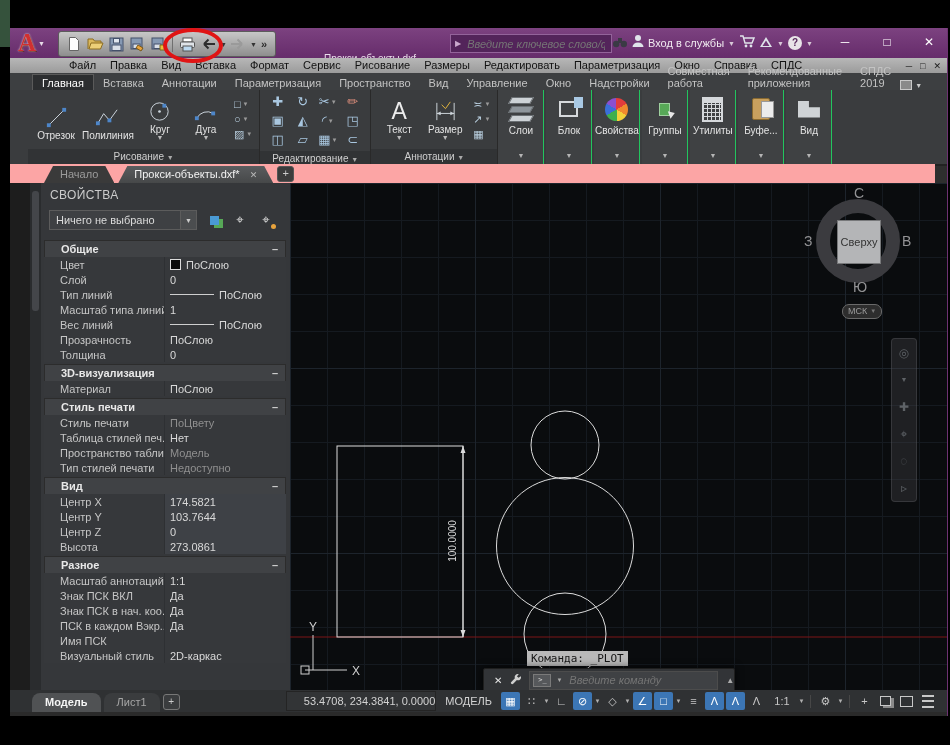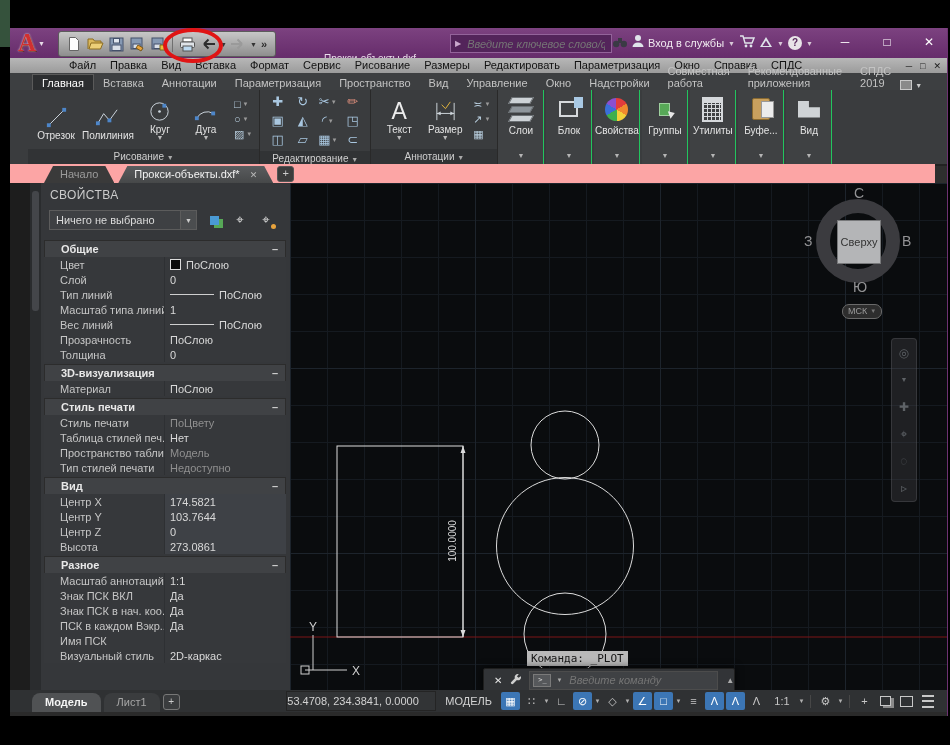--- a/index.html
+++ b/index.html
@@ -174,21 +174,21 @@
   .cmd-up{color:#aaa;font-size:8px;padding:0 5px}
 
   
   .statusbar{position:absolute;left:0;right:0;bottom:4px;height:22px;background:#2f3133;display:flex;align-items:center}
   .lay-tabs{display:flex;align-items:flex-end;height:100%;padding-left:22px;gap:3px}
   .lay-tab{height:19px;line-height:19px;padding:0 13px;font-size:11px;color:#a5a5a5;border-radius:8px 8px 0 0;background:#3a3c3e}
   .lay-tab.active{background:#505254;color:#f5f5f5;font-weight:bold}
   .lay-add{width:15px;height:14px;margin-bottom:2px;border:1px solid #777;border-radius:3px;color:#ccc;
            text-align:center;line-height:13px;font-size:10px;background:#3a3c3e}
   .sb-right{margin-left:auto;display:flex;align-items:center;gap:2px;padding-right:10px}
-  .coords{width:148px;height:18px;line-height:18px;text-align:left;color:#d2d2d2;font-size:11px;
+  .coords{width:148px;height:18px;line-height:18px;text-align:right;color:#d2d2d2;font-size:11px;
           background:#323436;border:1px solid #242424}
   .sb-label{font-size:11px;color:#d2d2d2;padding:0 7px}
   .sb-btn{min-width:17px;height:18px;display:flex;align-items:center;justify-content:center;color:#c6c6c6;
           font-size:11px;border-radius:2px;padding:0 1px}
   .sb-btn.active{background:#3c76b5;color:#fff}
   .sb-arrow{color:#b0b0b0;font-size:6px;width:7px;text-align:center}
   .sb-sep{width:1px;height:13px;background:#474747;margin:0 3px}
   .hamburger{width:12px;height:9px;border-top:2px solid #c8c8c8;border-bottom:2px solid #c8c8c8;
              background:linear-gradient(#c8c8c8,#c8c8c8) center/100% 2px no-repeat}
   .screen-ic{width:11px;height:9px;border:1px solid #c8c8c8}

